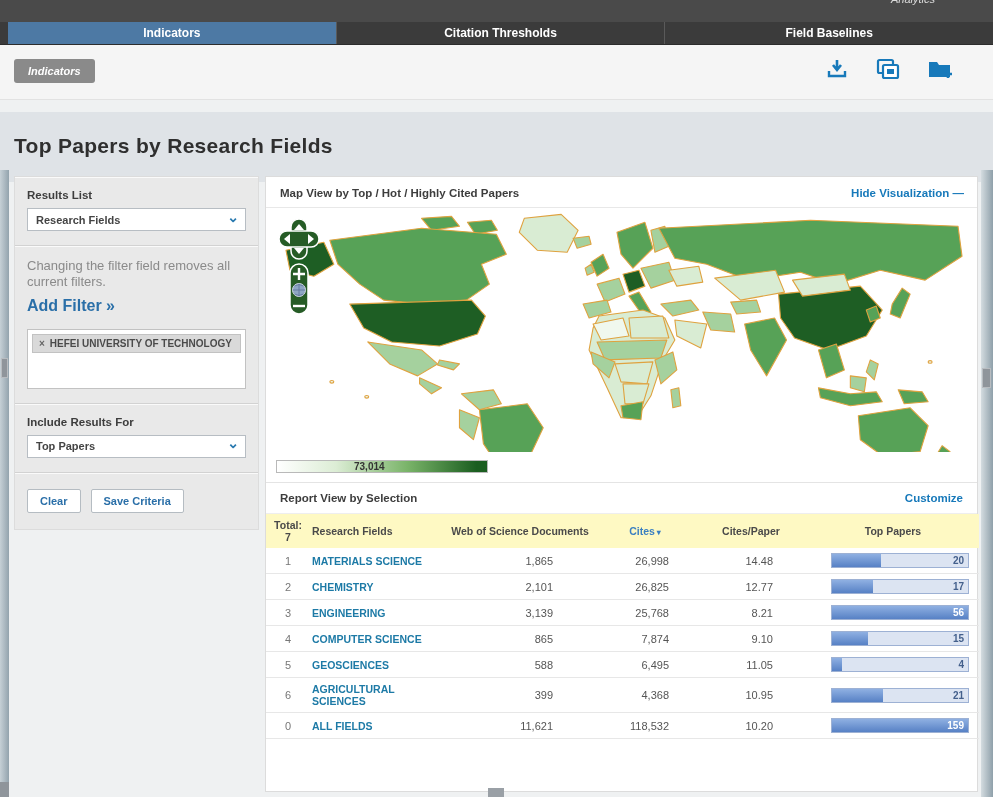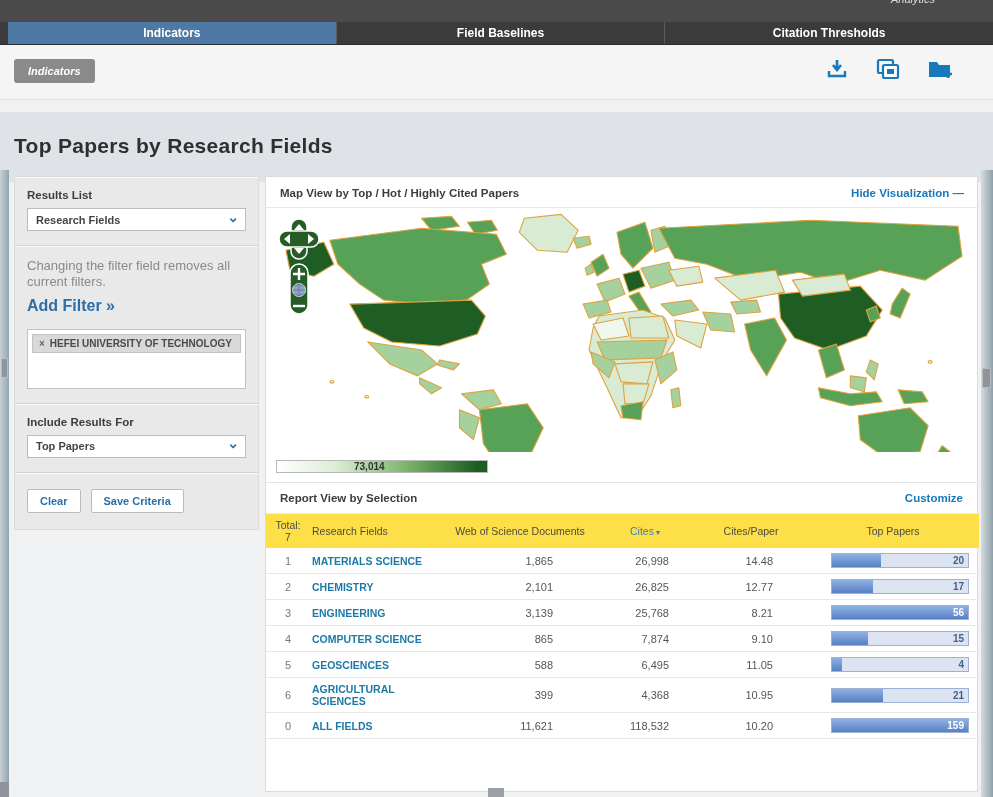--- a/index.html
+++ b/index.html
@@ -66,21 +66,21 @@
   .legend { position:relative; margin:2px 0 8px 10px; height:16px; }
   .legend-bar { position:absolute; left:0; top:2px; width:212px; height:13px; border:1px solid #b9b9b9;
     background:linear-gradient(to right,#ffffff,#dcedd5 28%,#7ab469 62%,#1b5e20 95%); }
   .legend-min { position:absolute; left:2px; top:3px; font-size:10px; font-weight:bold; color:#555; }
   .legend-max { position:absolute; left:78px; top:3px; font-size:10px; font-weight:bold; color:#333; }
 
   .report-head { display:flex; justify-content:space-between; align-items:center; padding:9px 14px; border-top:1px solid #e4e4e4; border-bottom:1px solid #eee; }
   .report-head .ph-title { font-size:11.5px; font-weight:bold; color:#3d3d3d; }
 
   table.report { width:100%; border-collapse:collapse; table-layout:fixed; }
-  table.report th { background:#fde047; font-size:10.5px; font-weight:normal; color:#4a4a4a; padding:5px 2px; vertical-align:middle; line-height:1.15; }
+  table.report th { background:#fef9c3; font-size:10.5px; font-weight:bold; color:#4a4a4a; padding:5px 2px; vertical-align:middle; line-height:1.15; }
   col.c-rank { width:44px; } col.c-field { width:135px; } col.c-docs { width:150px; }
   col.c-cites { width:100px; } col.c-cpp { width:112px; } col.c-bar { width:172px; }
   th.h-rank { text-align:center; } th.h-field { text-align:left; }
   th.h-docs, th.h-cpp, th.h-bar, th.h-cites { text-align:center; }
   th.h-cites a { color:#3a7fc1; cursor:pointer; text-decoration:none; }
   .sort-arrow { font-size:8px; color:#3a7fc1; margin-left:2px; }
   td { border-bottom:1px solid #e7e7e7; padding:5px 2px; font-size:11px; color:#555; vertical-align:middle; }
   td.d-rank { text-align:center; color:#777; }
   td.d-field a { color:#1d7aa6; font-weight:bold; font-size:10.5px; line-height:1.15; text-decoration:none; cursor:pointer; display:inline-block; }
   td.d-num { text-align:right; }
@@ -101,22 +101,22 @@
 </style>
 </head>
 <body>
 
 <div class="topbar">
   <span class="brand">Analytics</span>
 </div>
 
 <div class="tabbar">
   <div class="tab active">Indicators</div>
+  <div class="tab">Citation Thresholds</div>
   <div class="tab">Field Baselines</div>
-  <div class="tab">Citation Thresholds</div>
 </div>
 
 <div class="toolbar">
   <div class="crumb-btn">Indicators</div>
   <div class="tool-icons">
     <span>
       <svg width="24" height="24" viewBox="0 0 24 24">
           <path d="M12 3v9M8 8l4 5 4-5" stroke="#1779ba" stroke-width="2.6" fill="none"></path>
           <path d="M4 14v5h16v-5" stroke="#1779ba" stroke-width="2.4" fill="none"></path>
         </svg>

